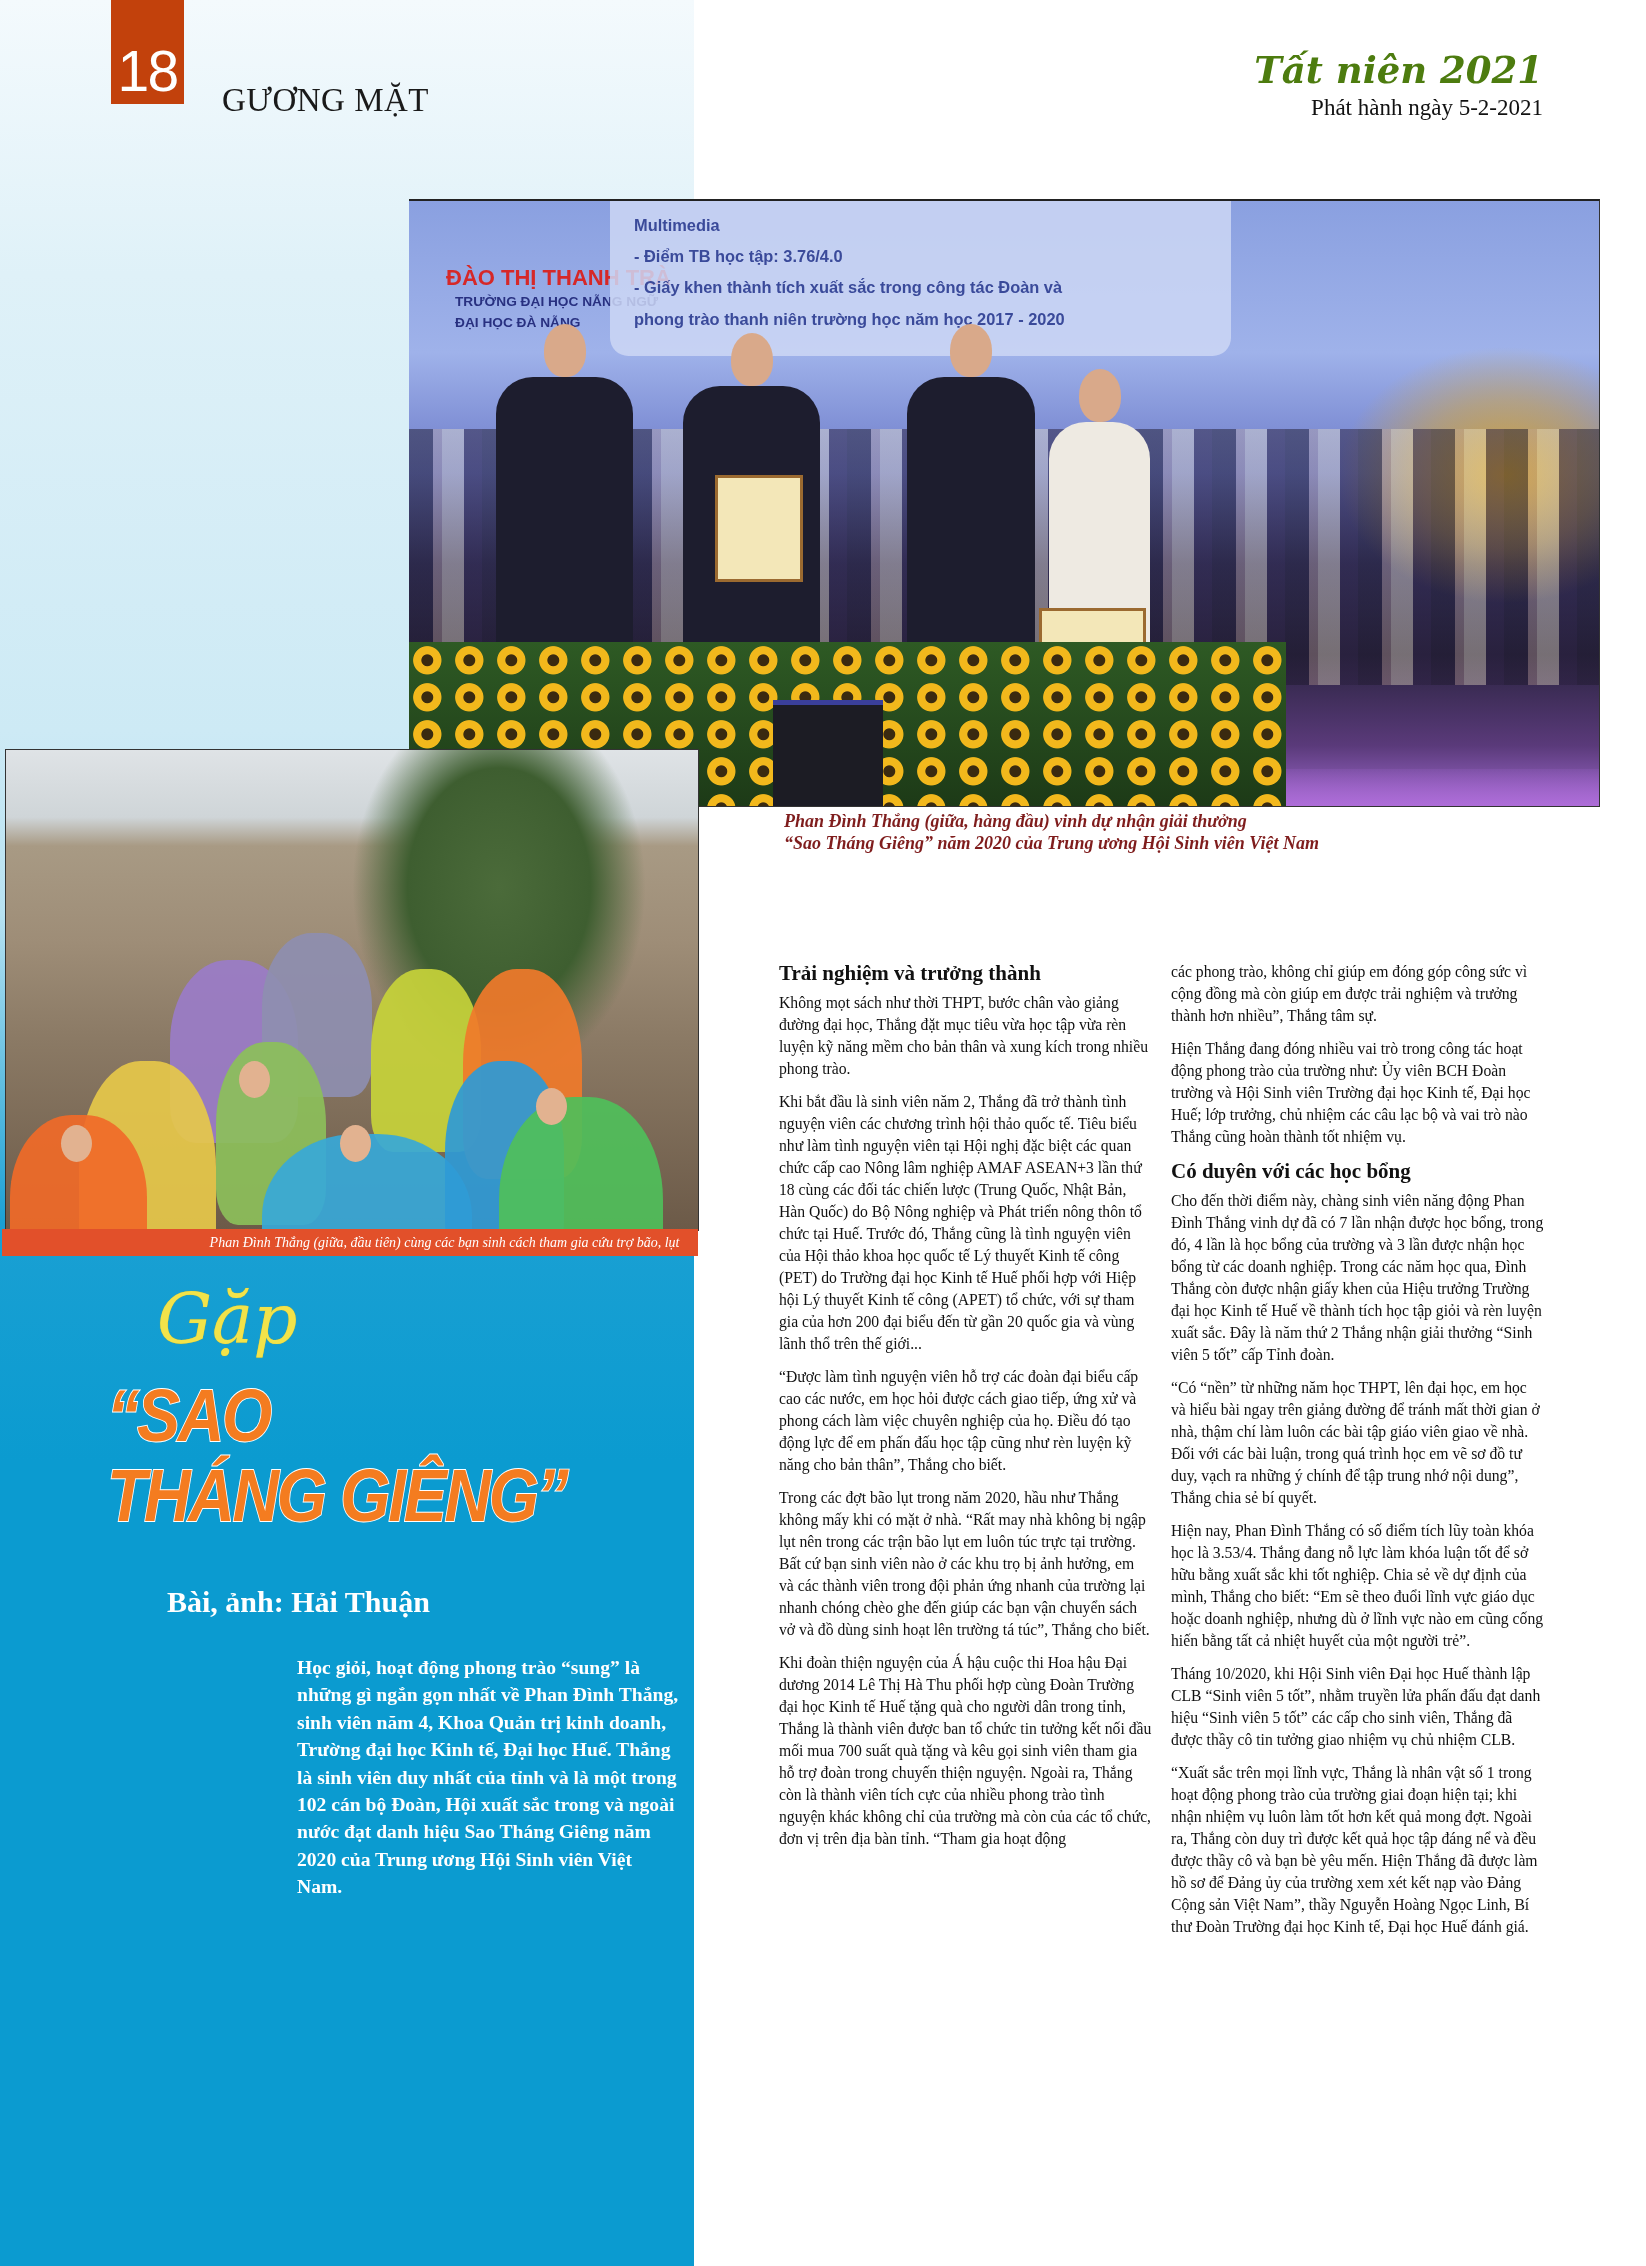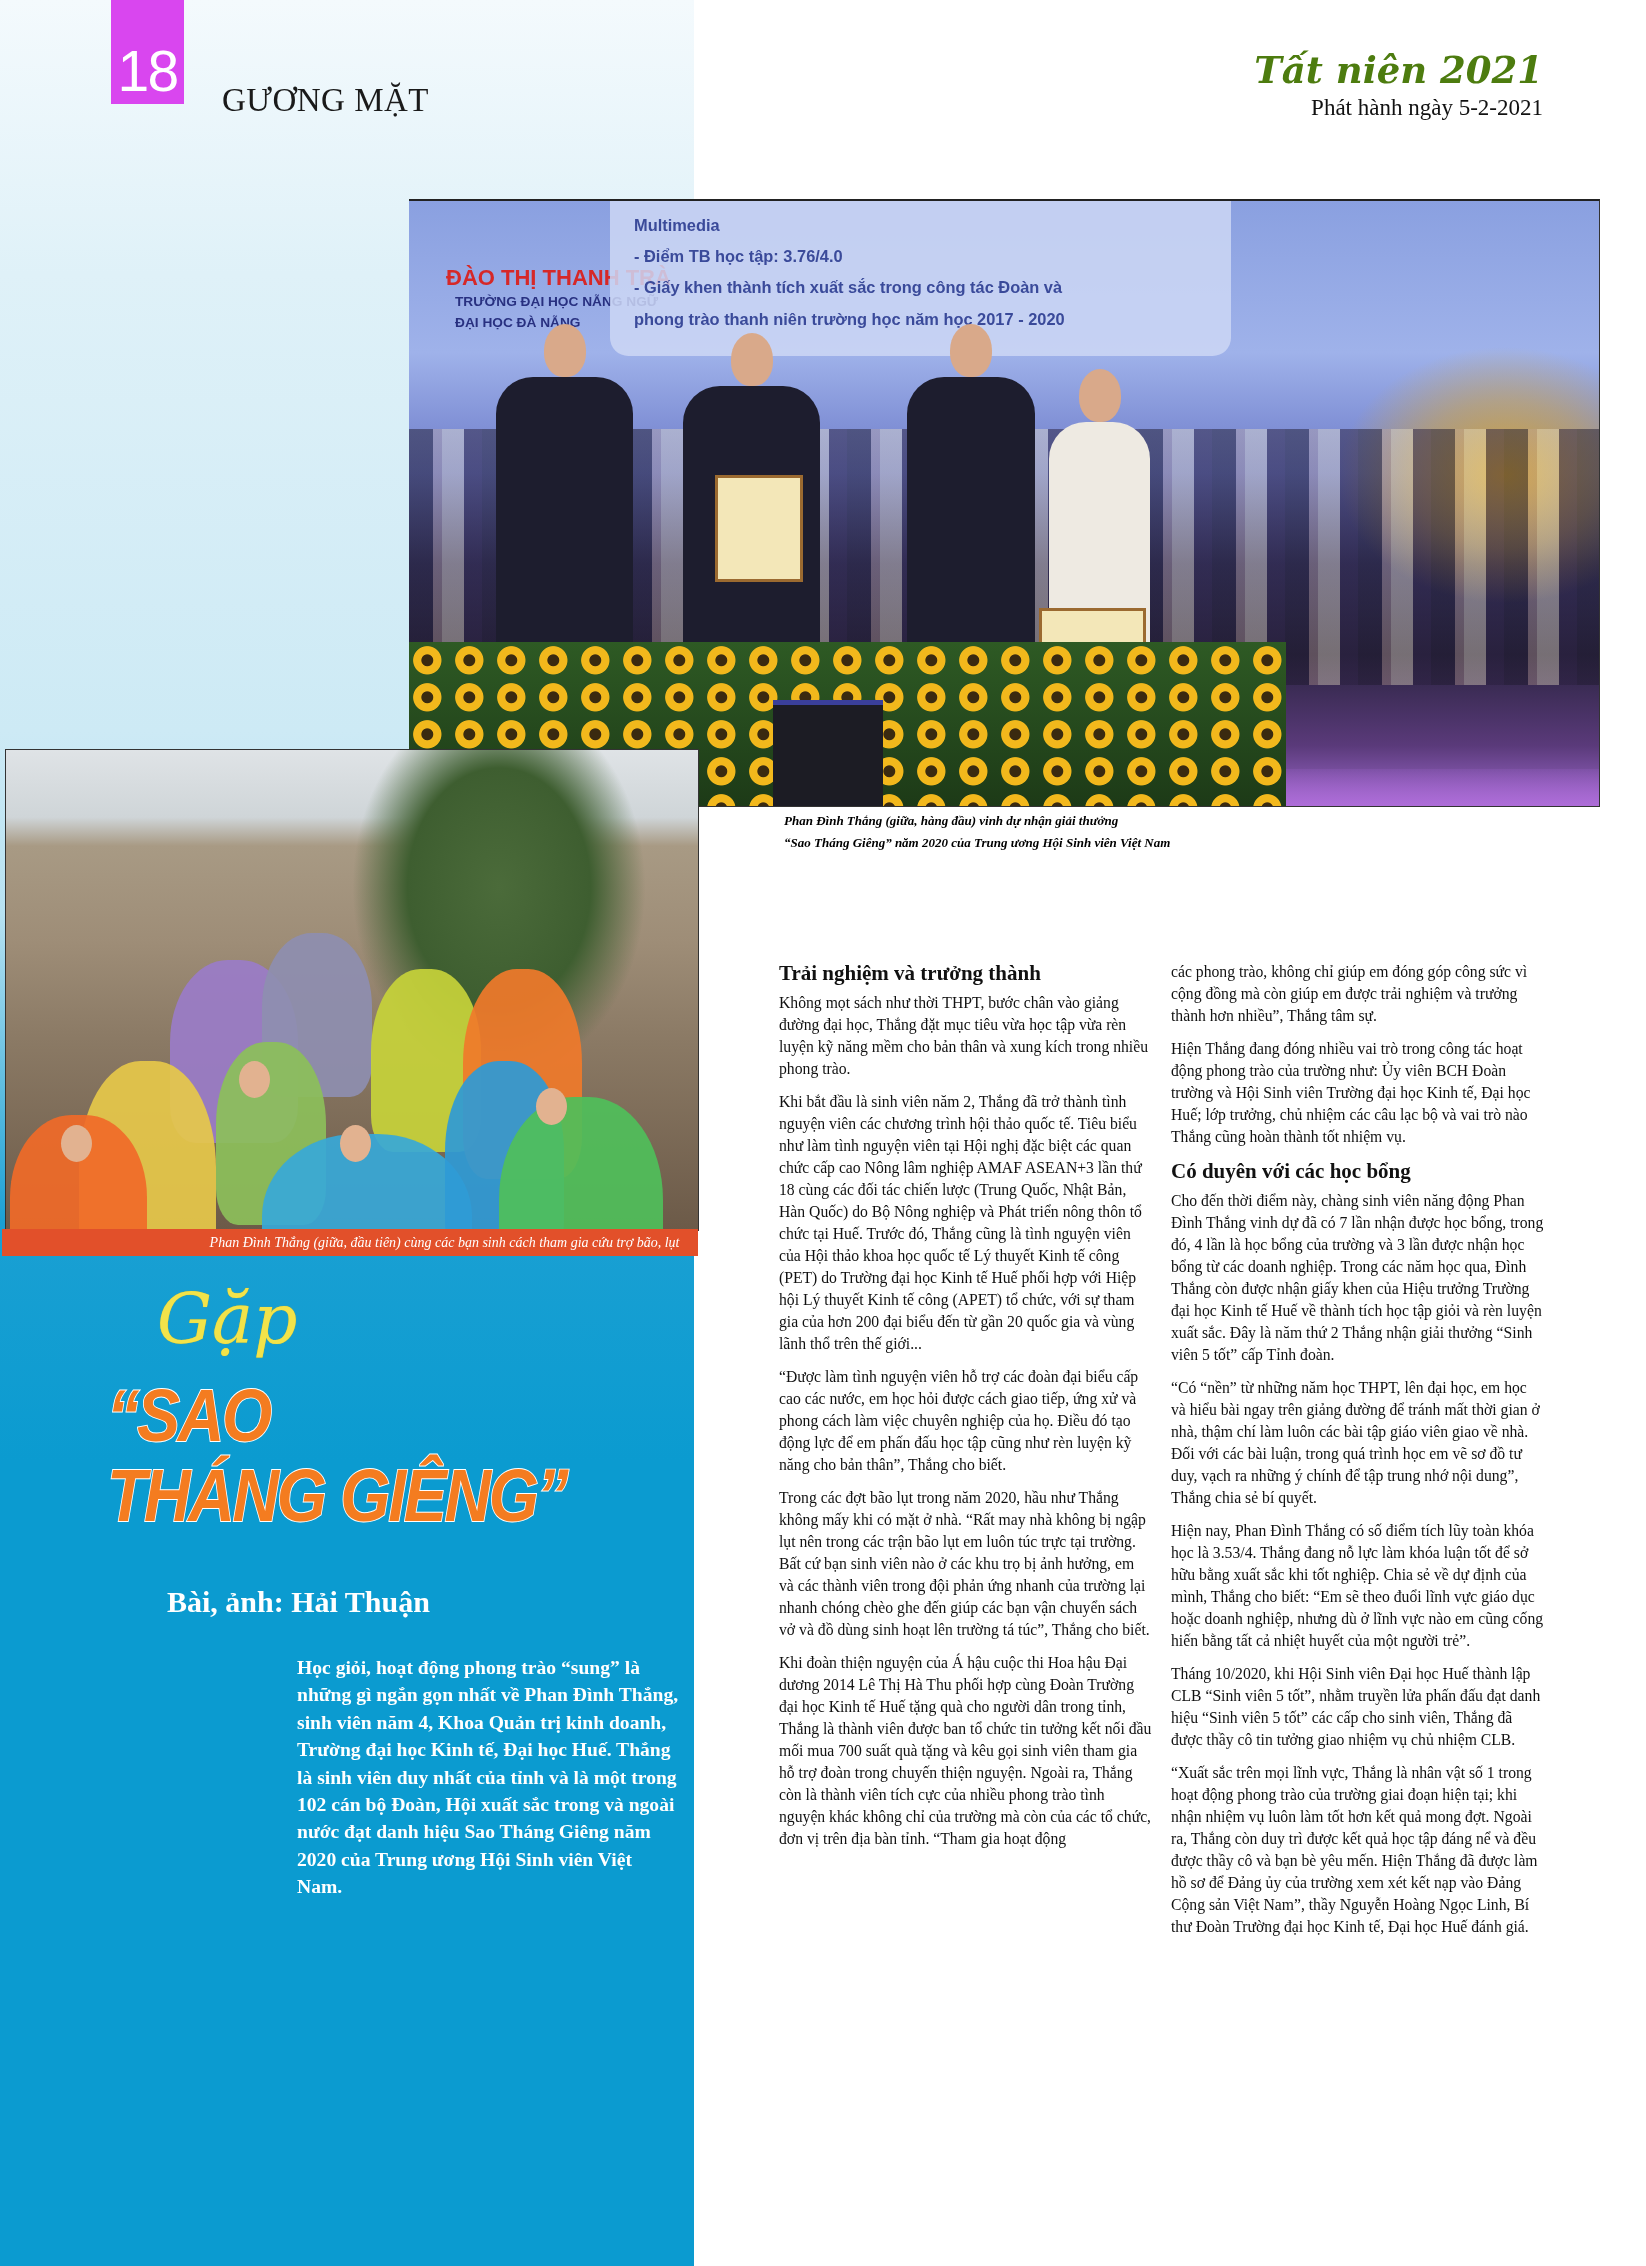--- a/index.html
+++ b/index.html
@@ -8,21 +8,21 @@
     background: #ffffff;
     font-family: "Liberation Serif", "DejaVu Serif", serif;
     color: #111;
   }
   .left-panel {
     position: absolute; left: 0; top: 0; width: 694px; height: 2267px;
     background: linear-gradient(180deg, #f4fafd 0px, #dff1f8 274px, #cdeaf5 731px, #b7e2f2 914px, #1aa0d3 1224px, #0b9bd0 1462px, #0b9bd0 2267px);
   }
   .page-number {
     position: absolute; left: 111px; top: 0; width: 73px; height: 104px;
-    background: #d946ef; color: #fff;
+    background: #c2410c; color: #fff;
     font-family: "Liberation Sans", "DejaVu Sans", sans-serif;
     font-size: 57px; line-height: 1; display: flex; align-items: flex-end; justify-content: center;
     padding-bottom: 3.7px; box-sizing: border-box; letter-spacing: -1.8px;
   }
   .section-label {
     position: absolute; left: 222px; top: 82px;
     font-family: "Liberation Serif", serif; font-size: 33px; color: #1a1a1a; letter-spacing: 0.5px;
   }
   .issue-title {
     position: absolute; right: 104px; top: 48px;
@@ -70,21 +70,21 @@
     background:
       radial-gradient(circle at 18.3px 18.3px, #3a2a10 0 5.5px, #f2b81c 6.4px 13.7px, transparent 14.6px) 0 0/42px 37px,
       linear-gradient(180deg, #2e5a24, #1d3a17);
   }
   .speaker { position: absolute; left: 364px; bottom: 0; width: 110px; height: 101px; background: #1c1c24; border-top: 5.5px solid #3a3f9a; }
   .stage { position: absolute; left: 0; right: 0; bottom: 0; height: 37px; background: linear-gradient(180deg, rgba(160,100,210,0.2), rgba(180,110,220,0.7)); }
 
   .caption-award {
     position: absolute; left: 784px; top: 810px; width: 640px;
     font-family: "Liberation Serif", serif; font-style: italic; font-weight: bold;
-    font-size: 13px; line-height: 22px; color: #000000;
+    font-size: 18px; line-height: 22px; color: #7f1d1d;
   }
   
   .photo-flood {
     position: absolute; left: 4.6px; top: 749px; width: 694px; height: 482px;
     border: 1.8px solid #333; box-sizing: border-box; overflow: hidden;
     background:
       radial-gradient(ellipse 183px 238px at 493px 137px, #4b6b3a 0%, #3e5e30 50%, rgba(62,94,48,0) 80%),
       linear-gradient(180deg, #dfe3e6 0%, #cfd5d8 14%, #a89a84 20%, #9e8d77 40%, #8b7a65 60%, #6c5a48 100%);
   }
   .photo-flood .poncho { position: absolute; border-radius: 45% 45% 20% 20%; opacity: 0.92; }

